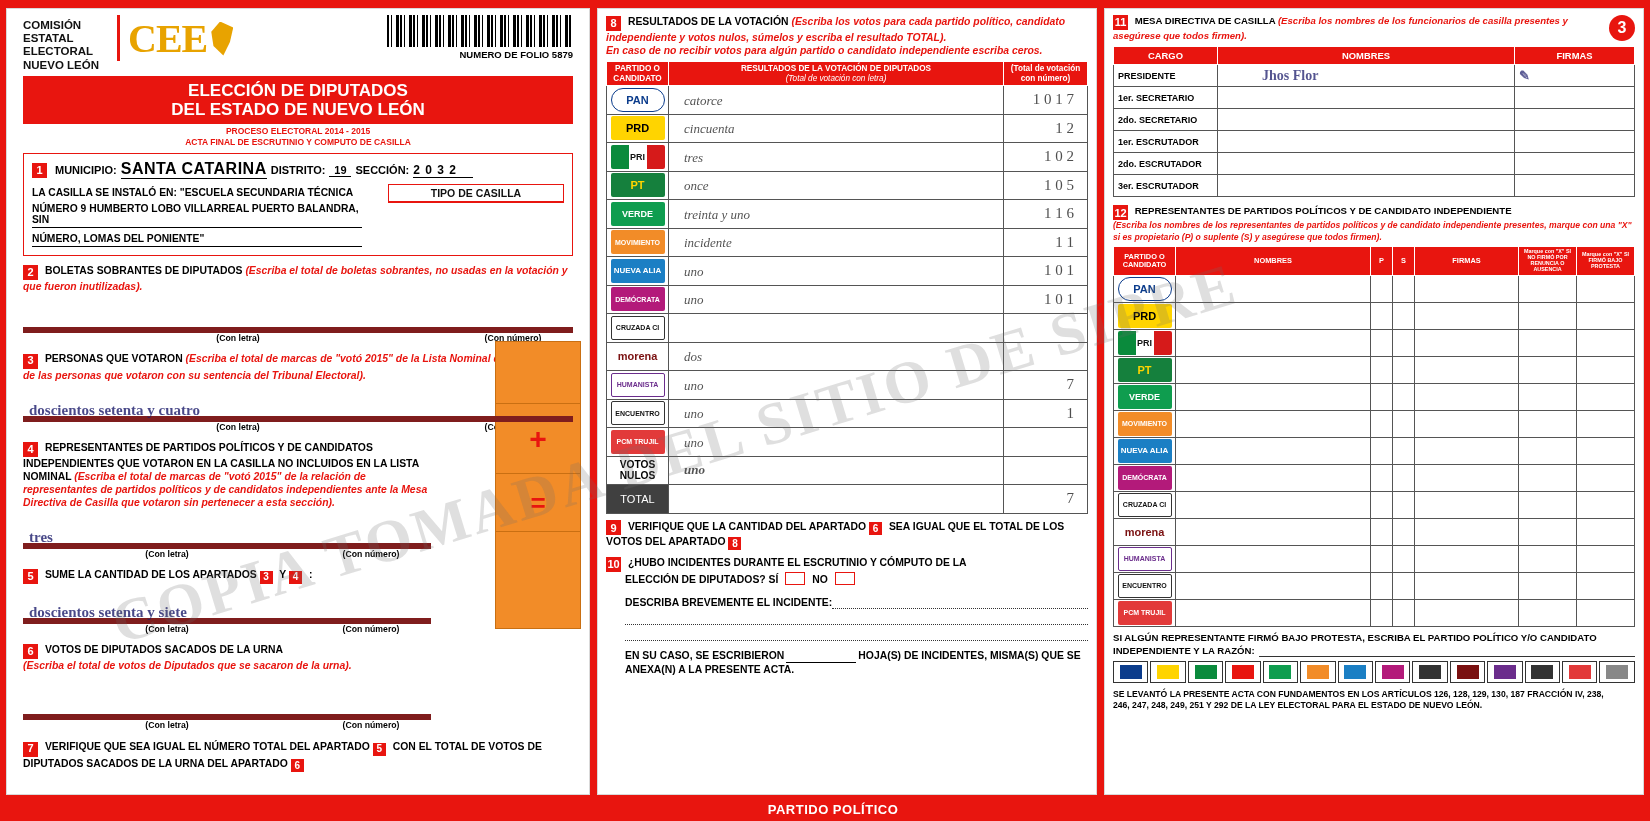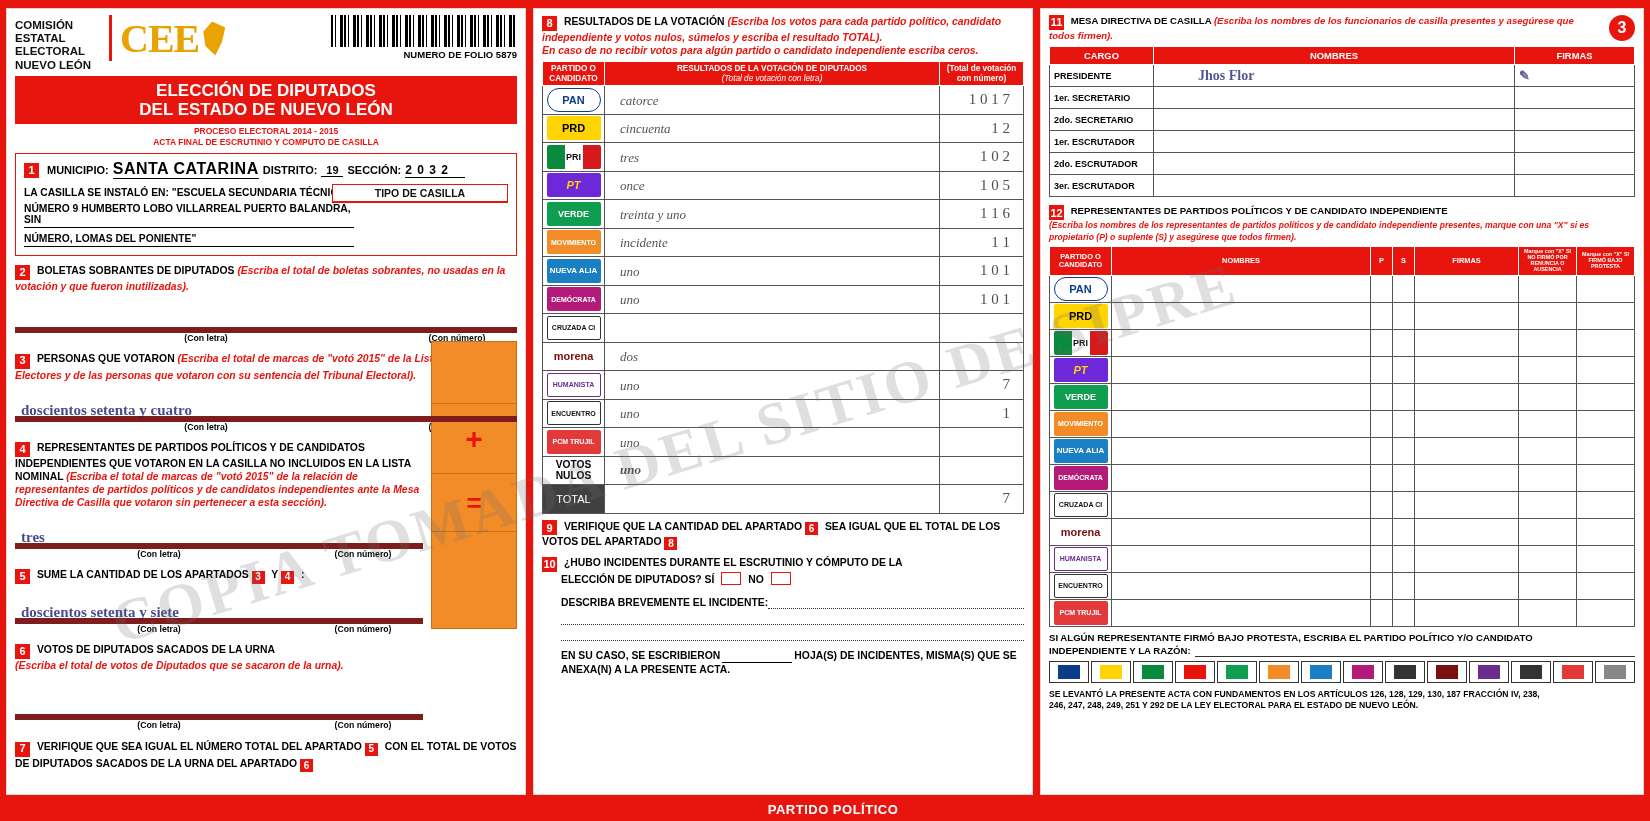--- a/index.html
+++ b/index.html
@@ -16,21 +16,21 @@
     background:#e8150f;
     padding:8px 6px 26px 6px;
     display:flex; gap:7px;
   }
   .panel {
     background:#fff;
     border:1px solid #d9d9d9;
     position:relative;
     overflow:hidden;
   }
-  .p1 { width:520px; padding:6px 8px; }
+  .p1 { width:584px; padding:6px 16px; }
   .p2 { width:500px; padding:6px 8px; }
   .p3 { flex:1; padding:6px 8px; }
 
   .footer-bar {
     position:absolute; left:16px; right:0; bottom:0; height:24px;
     color:#fff; font-weight:bold; font-size:13px;
     display:flex; align-items:center; justify-content:center;
     letter-spacing:.5px;
   }
 
@@ -103,21 +103,21 @@
   .scrib-n { font-family:"Liberation Serif", serif; color:#222; font-size:15px; text-align:right; padding-right:12px; opacity:.8;}
   .nulos td { font-weight:bold; font-size:10.2px; }
   .total-row td.party { background:#404040; color:#fff; font-weight:normal; font-size:11px; }
   .logo {
     width:54px; height:24px; display:inline-flex; align-items:center; justify-content:center;
     font-weight:bold; font-size:11px; color:#fff; border-radius:2px; overflow:hidden;
   }
   .l-pan  { background:#fff; color:#0b3c8c; border:1px solid #0b3c8c; border-radius:12px; font-size:11px;}
   .l-prd  { background:#ffd400; color:#000; }
   .l-pri  { background:linear-gradient(90deg,#0a8a3c 33%,#fff 33% 66%,#d61a1a 66%); color:#111; font-size:9px;}
-  .l-pt   { background:#6d28d9; color:#ffd400;font-style:italic; }
+  .l-pt   { background:#15803d; color:#ffd400; }
   .l-verde{ background:#0f9d4f; color:#fff; font-size:9px;}
   .l-mc   { background:#f28c28; color:#fff; font-size:7px;}
   .l-alianza{ background:#1b7fc4; color:#fff; font-size:8px;}
   .l-demo { background:#b31a7a; color:#fff; font-size:7px;}
   .l-cruz { background:#fff; color:#111; border:1px solid #333; font-size:7px;}
   .l-morena{ background:#fff; color:#7a1010; font-size:11px; font-weight:bold;}
   .l-hum  { background:#fff; color:#6b2d8c; border:1px solid #6b2d8c; font-size:7px;}
   .l-enc  { background:#fff; color:#111; border:1px solid #333; font-size:7px;}
   .l-pcm  { background:#e23a3a; color:#fff; font-size:7px;}
 

